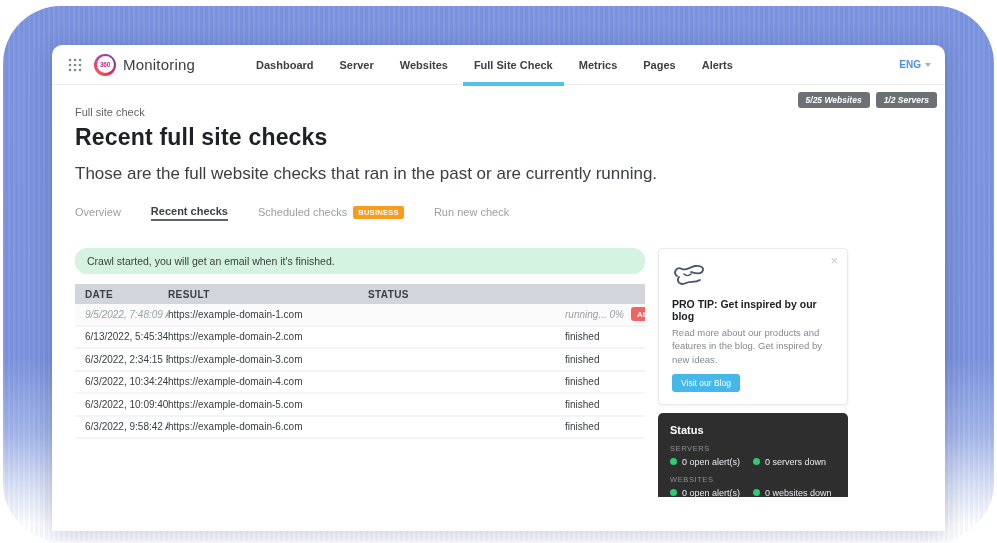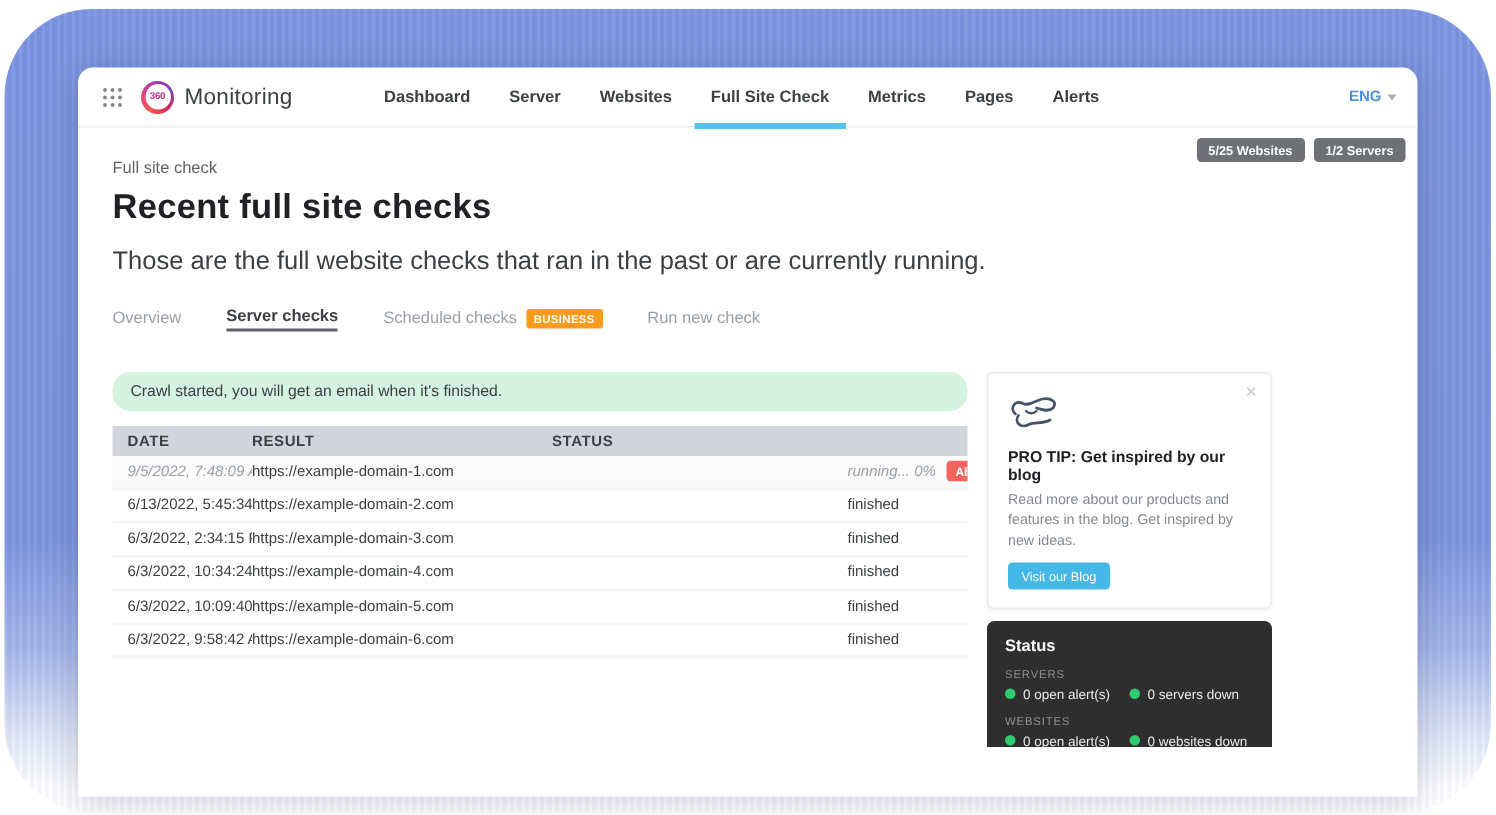--- a/index.html
+++ b/index.html
@@ -62,21 +62,21 @@
   }
   .caret-down {
     width: 0; height: 0; border-left: 3.5px solid transparent;
     border-right: 3.5px solid transparent; border-top: 4px solid #a9aeb4;
   }
 
   
   .plan-badges { position: absolute; top: 47px; right: 8px; display: flex; gap: 6px; }
   .plan-badge {
     background: #6d7176; color: #fff; font-size: 8.5px; font-weight: bold;
-    padding: 3px 8px; border-radius: 3px; white-space: nowrap;
+    padding: 3px 8px; border-radius: 3px; white-space: nowrap; font-style: italic;
   }
 
   
   .content { position: relative; padding: 21px 0 0 23px; }
   .breadcrumb { font-size: 11px; color: #5f6368; }
   .page-title { font-size: 23px; font-weight: bold; color: #202124; margin-top: 6px; letter-spacing: .2px; }
   .subtitle { font-size: 17px; color: #3c4043; margin-top: 13px; }
 
   .tabs { display: flex; align-items: center; gap: 30px; margin-top: 19px; height: 18px; }
   .tab {
@@ -221,21 +221,21 @@
     <div class="breadcrumb">Full site check</div>
     <h1 class="page-title">Recent full site checks</h1>
     <div class="subtitle">Those are the full website checks that ran in the past or are currently running.</div>
 
     <div class="tabs">
         <button class="tab">
     <span class="tab-label">Overview</span>
 
   </button>
         <button class="tab active">
-    <span class="tab-label">Server checks</span>
+    <span class="tab-label">Recent checks</span>
 
   </button>
         <button class="tab">
     <span class="tab-label">Scheduled checks</span>
     <span class="tab-badge">BUSINESS</span>
   </button>
         <button class="tab">
     <span class="tab-label">Run new check</span>
 
   </button>

